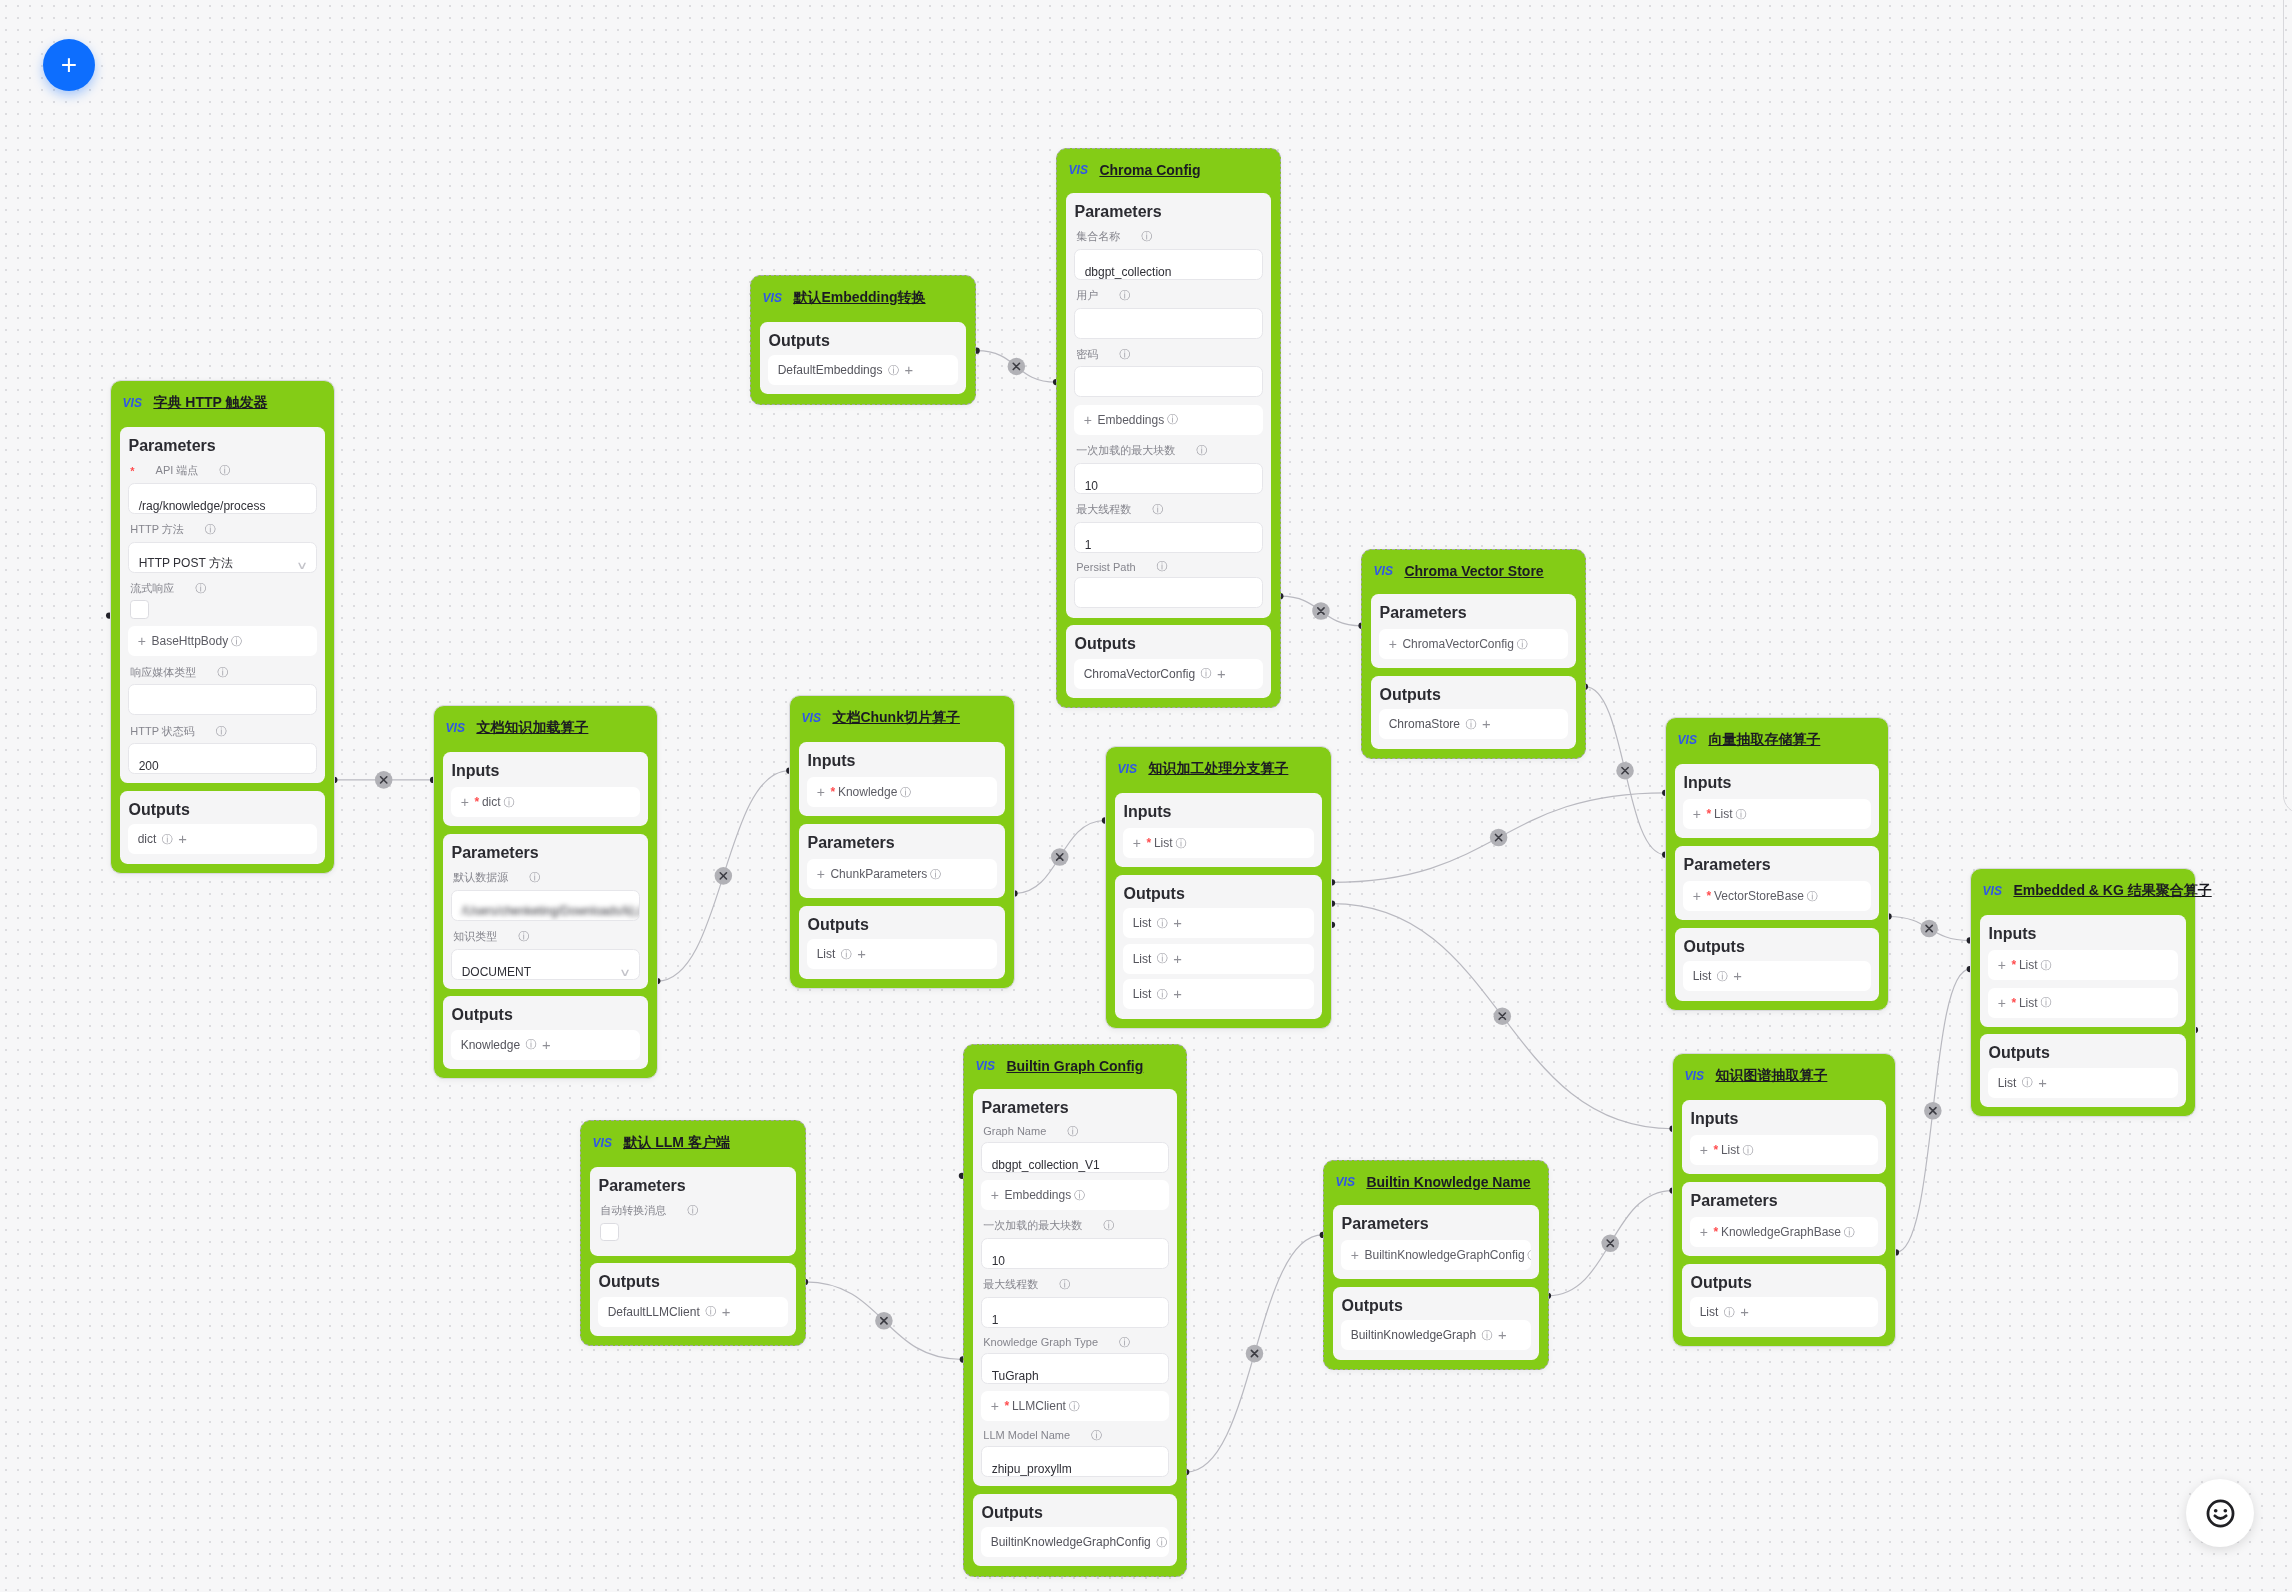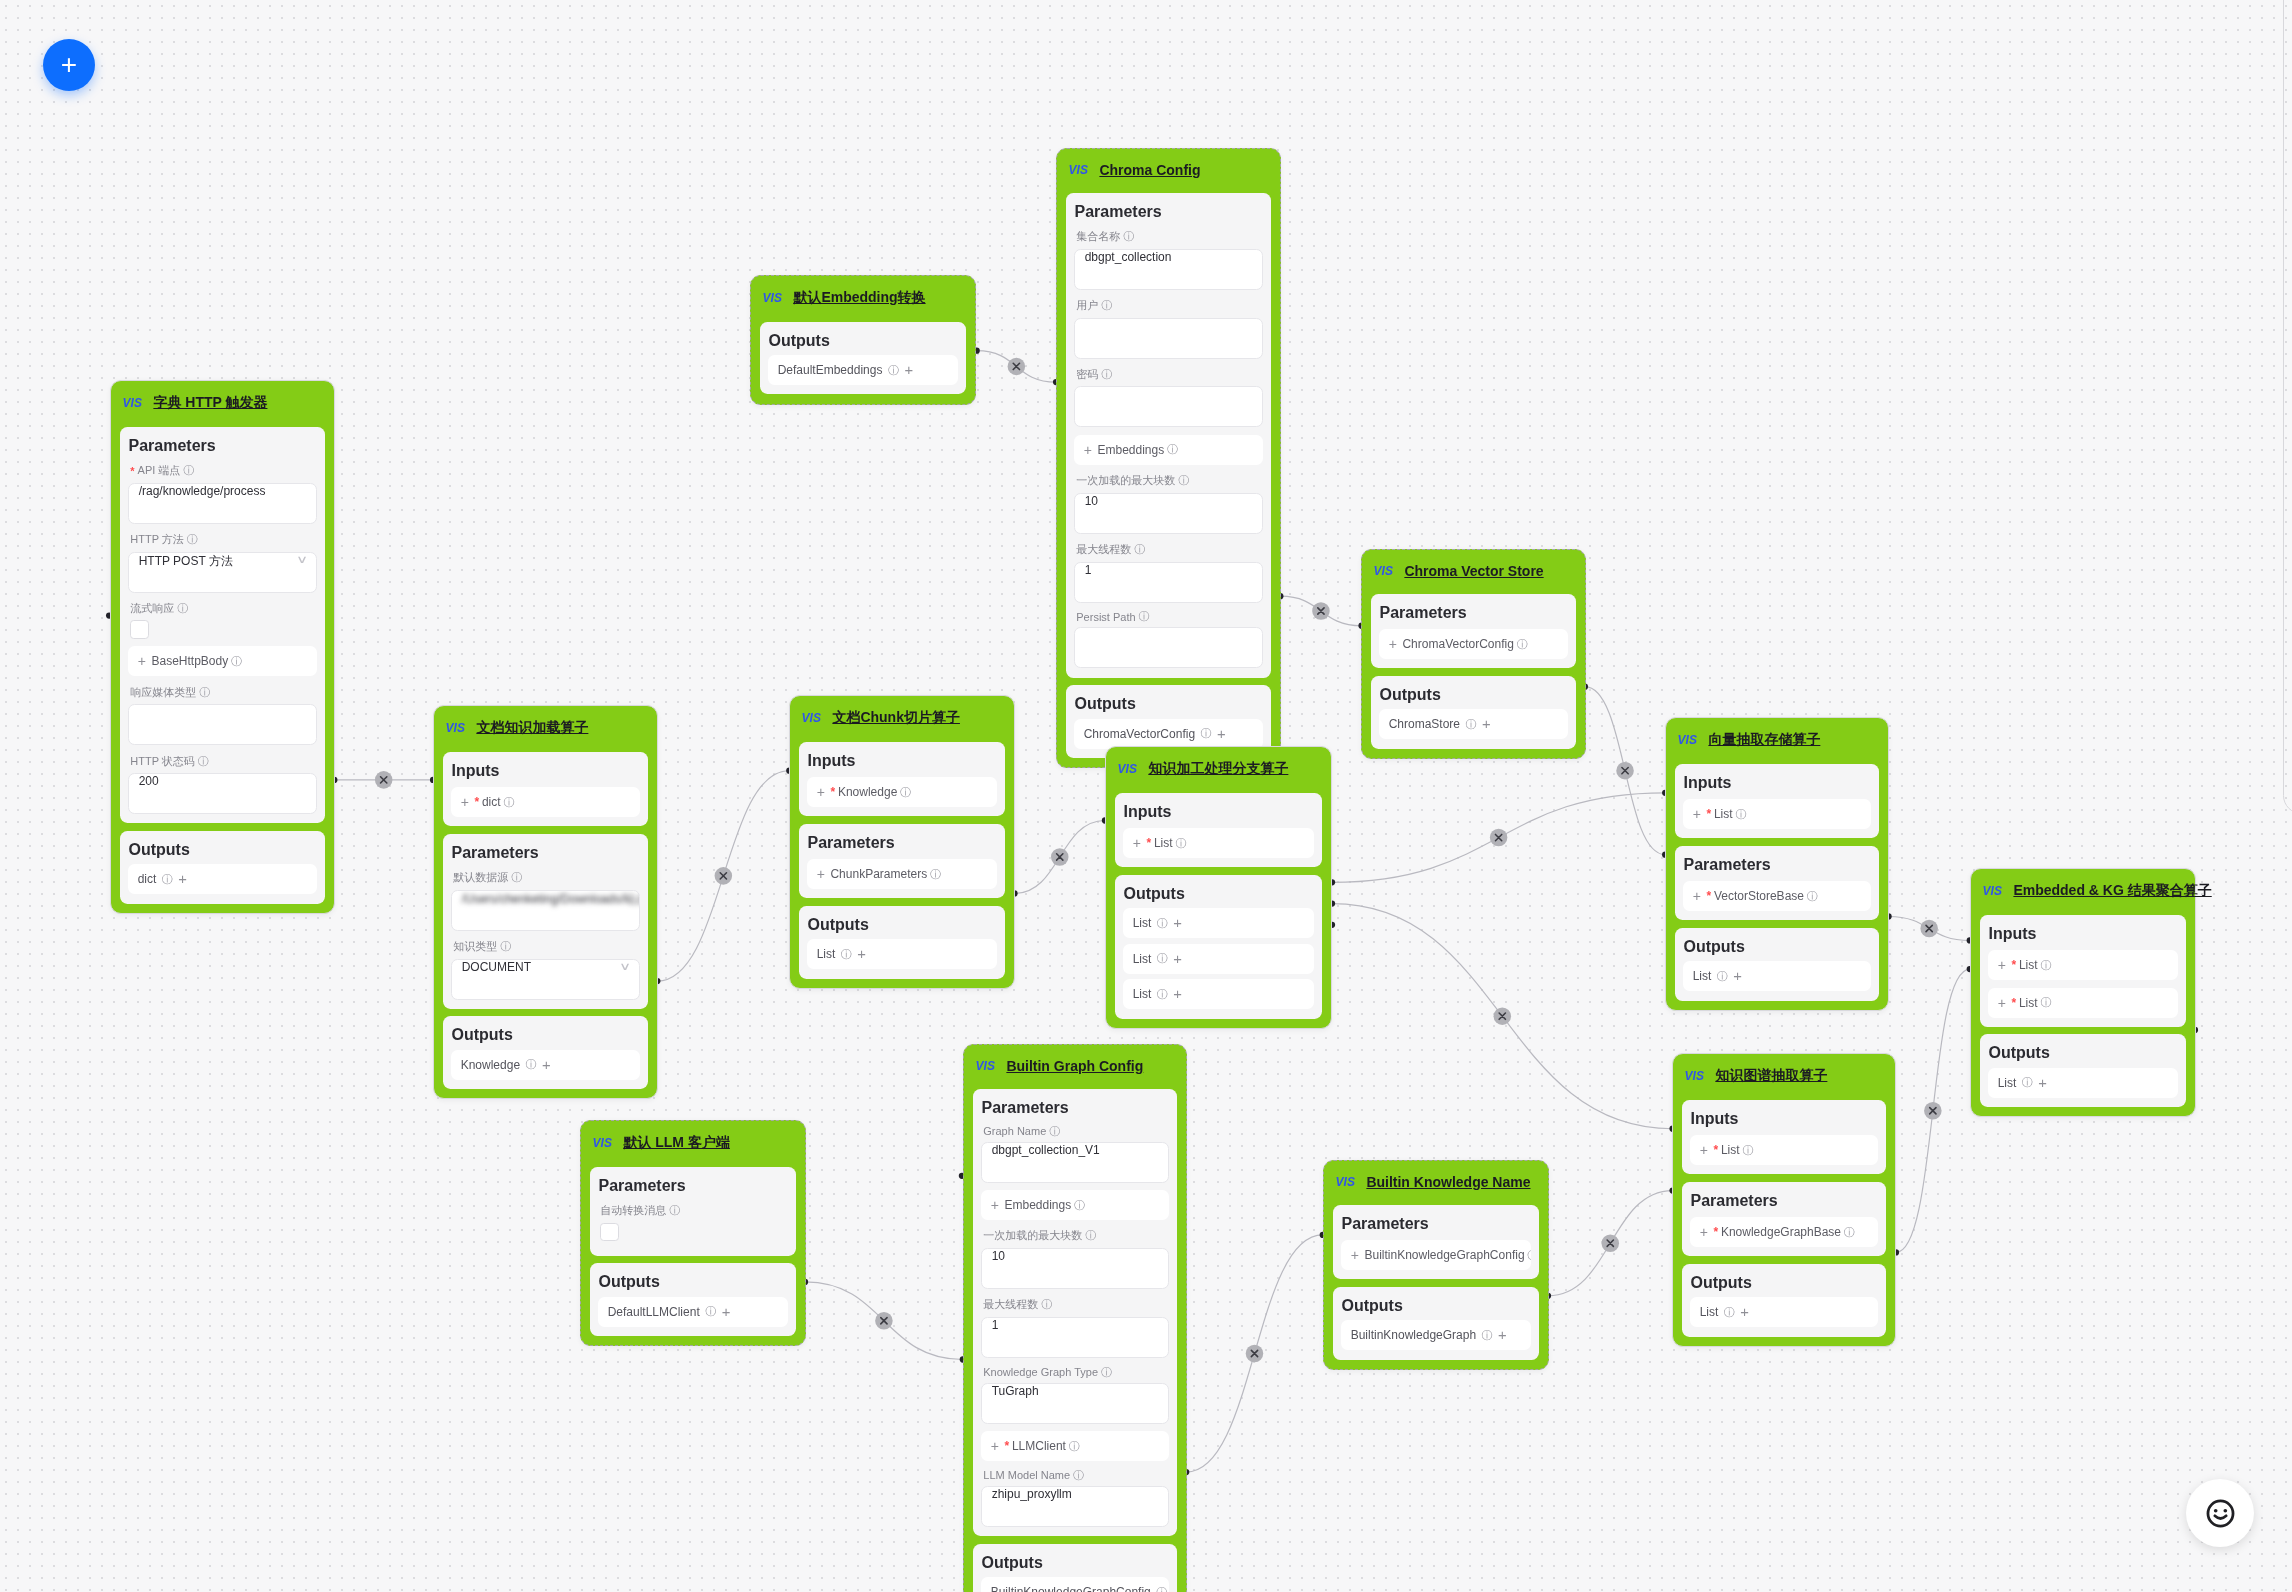--- a/index.html
+++ b/index.html
@@ -15,25 +15,25 @@
     position:absolute;box-sizing:border-box;background:#84cc16;
     border:0.9px solid #d9d9de;border-radius:11px;padding:9.2px;
     box-shadow:0 1.8px 5.5px rgba(20,20,30,.05);
   }
   .node.selected{border:0.9px dashed #a5a5ac;}
   .node-header{display:flex;align-items:center;gap:7.4px;padding:3.7px 1.8px 7.4px;}
   .node-title{font-size:14px;font-weight:700;color:#1b1b22;white-space:nowrap;text-decoration:underline;}
   .logo{width:24px;height:15.7px;flex:none;}
   .section{background:#f5f5f6;border-radius:7.4px;padding:8.3px 8.3px 9.2px;margin-top:7.4px;}
   .section-title{font-size:16px;font-weight:700;color:#2b2b31;margin:1.8px 0 3.7px;}
-  .field-label{display:flex;align-items:center;gap:3px;font-size:11px;color:#85858d;margin:8.3px 1.8px 4.6px;}
+  .field-label{display:flex;align-items:center;gap:21px;font-size:11px;color:#85858d;margin:8.3px 1.8px 4.6px;}
   .req{color:#ff4d4f;font-weight:700;}
   .info{font-size:11px;color:#9a9aa2;line-height:1;}
   .text-input{box-sizing:border-box;width:100%;background:#fff;border:0.9px solid #e6e6ea;border-radius:6.5px;
-    height:41px;display:flex;align-items:flex-start;padding:0 9.2px;font-size:12px;color:#2f2f36;overflow:hidden;white-space:nowrap;}
+    height:31px;display:flex;align-items:flex-end;padding:0 9.2px;font-size:12px;color:#2f2f36;overflow:hidden;white-space:nowrap;}
   .text-input .chev{margin-left:auto;color:#c3c3c9;font-size:11px;transform:scaleX(1.5);}
   .blurred{filter:blur(2.8px);}
   .checkbox{width:16.6px;height:16.6px;background:#fff;border:0.9px solid #dcdce1;border-radius:3.7px;margin:1.8px 1.8px 5.5px;}
   .handle-row{background:#fff;border-radius:6.5px;height:30px;display:flex;align-items:center;gap:2.8px;
     padding:0 9.2px;font-size:12px;color:#5c5c64;margin-top:7.4px;overflow:hidden;white-space:nowrap;}
   .handle-plus{color:#8f8f96;font-size:14px;margin-right:2.8px;}
   .output-row{background:#fff;border-radius:6.5px;height:30px;display:flex;align-items:center;justify-content:flex-start;
     gap:5.5px;padding:0 9.2px;font-size:12px;color:#54545c;margin-top:5.5px;overflow:hidden;white-space:nowrap;}
   .output-plus{color:#8f8f96;font-size:14.8px;}
   #add-button{

